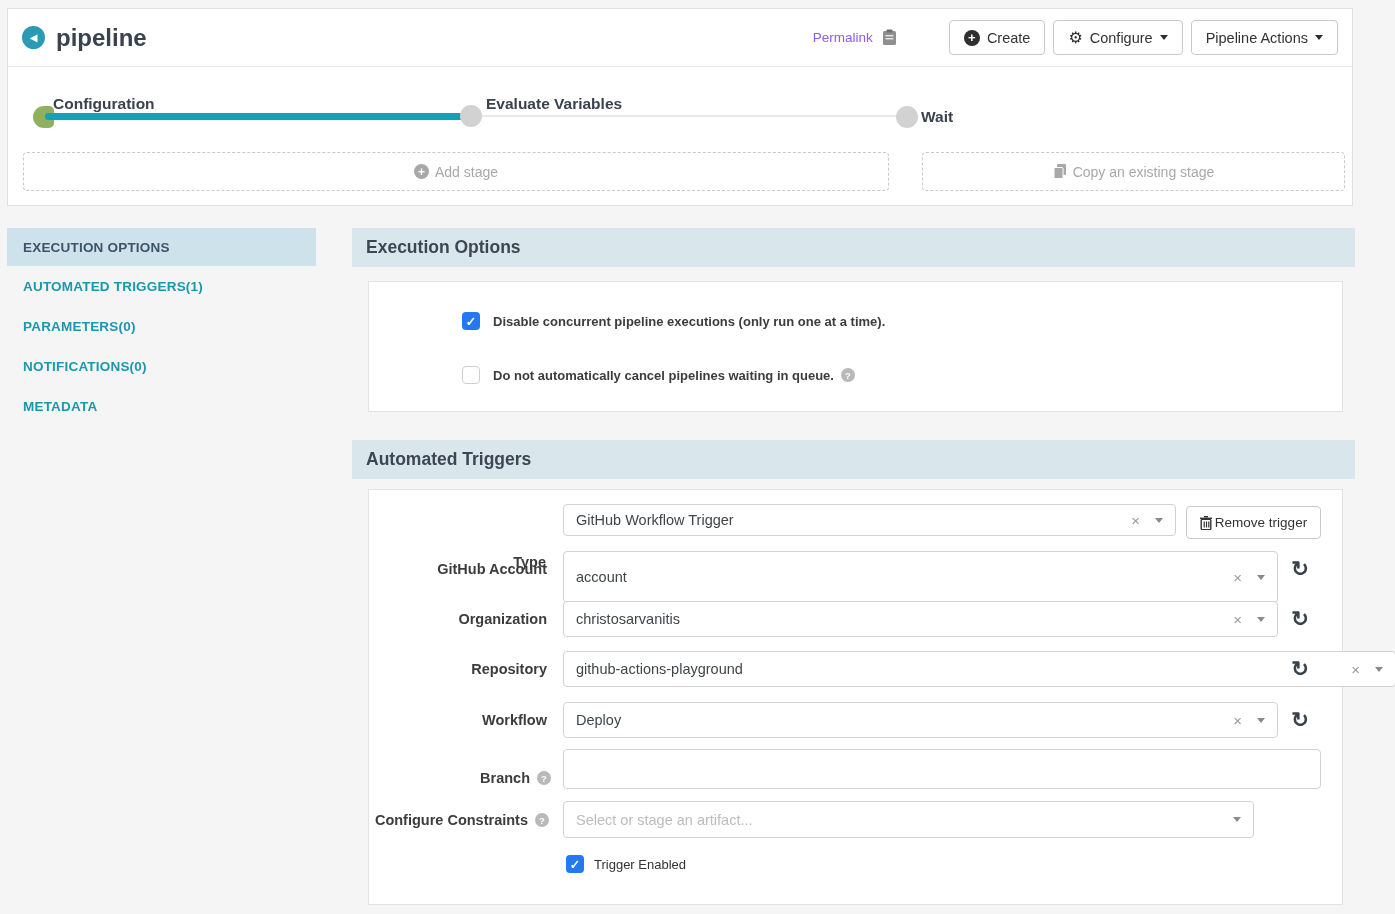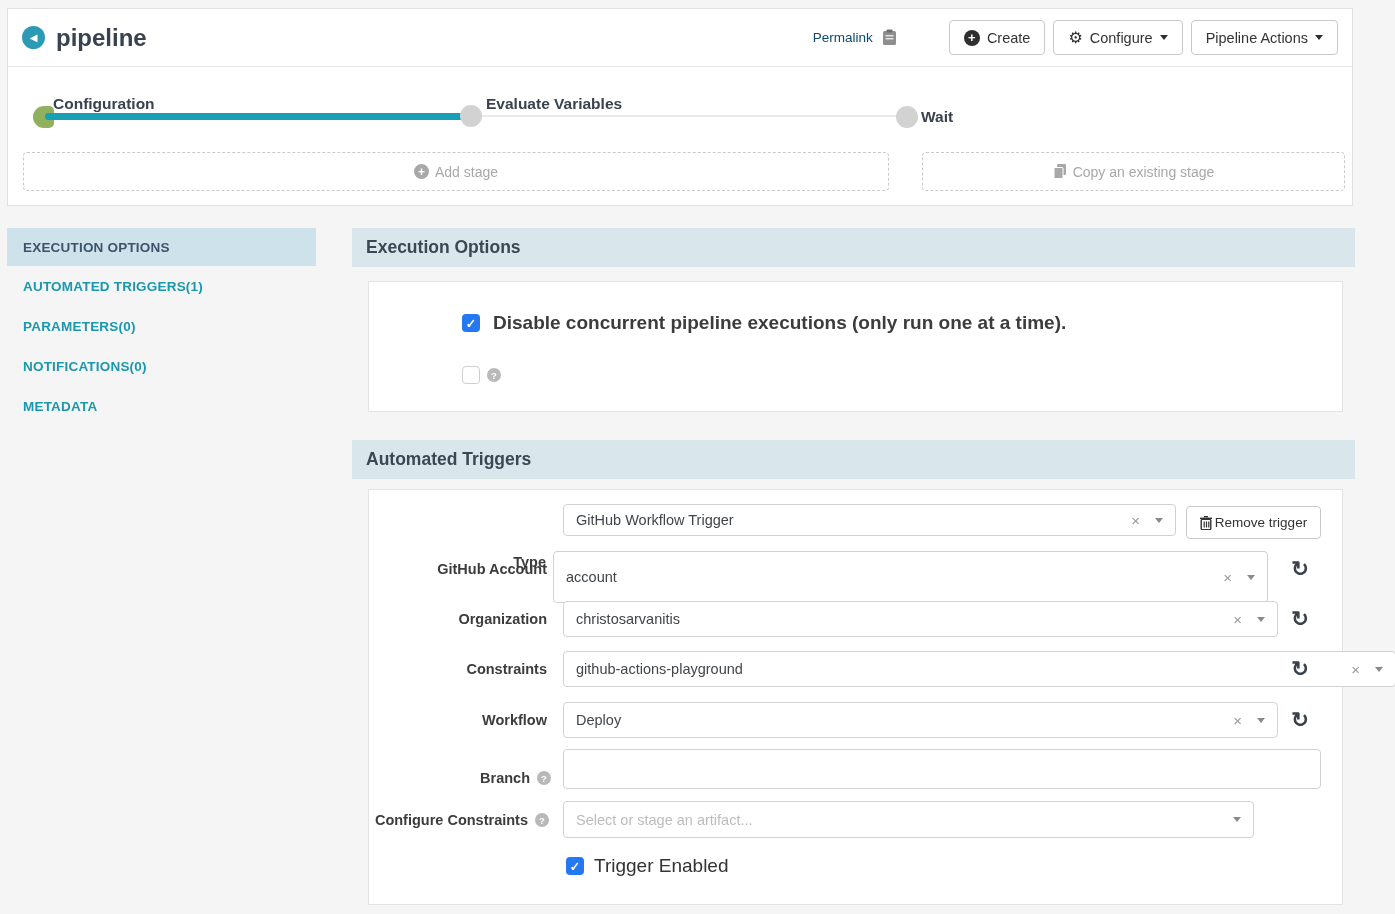--- a/index.html
+++ b/index.html
@@ -22,21 +22,21 @@
     height:58px; border-bottom:1px solid #e8e8e8;
     display:flex; align-items:center; padding:0 14px;
   }
   .back-btn {
     width:23px; height:23px; border-radius:50%; background:#2b9ab5;
     color:#fff; display:flex; align-items:center; justify-content:center;
     font-size:10px; cursor:pointer; flex:0 0 auto;
   }
   .page-title { font-size:24px; font-weight:700; color:#39424e; margin-left:11px; }
   .header-right { margin-left:auto; display:flex; align-items:center; }
-  .permalink { color:#0c4a6e; font-size:13.5px; text-decoration:none; cursor:pointer; }
+  .permalink { color:#8b5cf6; font-size:13.5px; text-decoration:none; cursor:pointer; }
   .clip-icon { margin-left:9px; margin-right:44px; display:flex; }
   .hdr-btn {
     display:flex; align-items:center; gap:7px; background:#fff;
     border:1px solid #c9c9c9; border-radius:4px; padding:0 14px; height:35px;
     font-size:14.5px; color:#333; margin-left:8px; cursor:pointer; white-space:nowrap;
   }
   .plus-circle {
     width:16px; height:16px; border-radius:50%; background:#2f2f2f; color:#fff;
     display:flex; align-items:center; justify-content:center;
     font-size:13px; font-weight:700; line-height:1;
@@ -101,21 +101,21 @@
   .panel-trig { left:368px; top:489px; width:975px; height:416px; }
 
   
   .cb-row { position:absolute; left:93px; display:flex; align-items:center; cursor:pointer; }
   .checkbox {
     width:18px; height:18px; border-radius:4px; flex:0 0 auto;
     display:flex; align-items:center; justify-content:center;
   }
   .checkbox.checked { background:#2478f2; color:#fff; font-size:12.5px; font-weight:700; }
   .checkbox.unchecked { background:#fff; border:1.5px solid #cfcfcf; color:transparent; }
-  .cb-label { font-size:19px; font-weight:700; color:#3c3c3c; margin-left:13px; }
+  .cb-label { font-size:13px; font-weight:700; color:#3c3c3c; margin-left:13px; }
   .cb-label.normal { font-weight:400; margin-left:10px; color:#333; }
   .help-icon {
     width:14px; height:14px; border-radius:50%; background:#b9b9b9; color:#fff;
     display:inline-flex; align-items:center; justify-content:center;
     font-size:9.5px; font-weight:700; margin-left:7px; flex:0 0 auto;
   }
 
   
   .form-label {
     position:absolute; display:flex; align-items:center; justify-content:flex-end;
@@ -229,20 +229,21 @@
 
   <div class="panel panel-exec">
     <div class="cb-row" style="top:30px;">
       <span class="checkbox checked">
         <span>✓</span>
       </span>
       <span class="cb-label">Disable concurrent pipeline executions (only run one at a time).</span>
     </div>
     <div class="cb-row" style="top:84px;">
       <span class="checkbox unchecked"></span>
+      <span class="cb-label">Do not automatically cancel pipelines waiting in queue.</span>
       <span class="help-icon">
         <span>?</span>
       </span>
     </div>
   </div>
 
   <div class="section-bar bar-trig">Automated Triggers</div>
 
   <div class="panel panel-trig">
 
@@ -260,36 +261,36 @@
           <rect x="4" y="0" width="4" height="1.4" fill="#333"></rect>
           <rect x="3.6" y="5.5" width="1.2" height="6" fill="#333"></rect>
           <rect x="5.9" y="5.5" width="1.2" height="6" fill="#333"></rect>
           <rect x="8.2" y="5.5" width="1.2" height="6" fill="#333"></rect>
         </svg>
       </span>
       <span>Remove trigger</span>
     </button>
 
     <div class="form-label" style="left:0; width:178px; top:71px;">GitHub Account</div>
-    <div class="sel" style="left:184px; top:61px; width:715px; height:52px;">
+    <div class="sel" style="left:194px; top:61px; width:715px; height:52px;">
       <span>account</span>
       <span class="clear-x">×</span>
       <span class="tri sel-caret"></span>
     </div>
     <div class="refresh-btn" style="left:920px; top:68px;">↻</div>
 
     <div class="form-label" style="left:0; width:178px; top:121px;">Organization</div>
     <div class="sel" style="left:194px; top:111px; width:715px; height:36px;">
       <span>christosarvanitis</span>
       <span class="clear-x">×</span>
       <span class="tri sel-caret"></span>
     </div>
     <div class="refresh-btn" style="left:920px; top:118px;">↻</div>
 
-    <div class="form-label" style="left:0; width:178px; top:171px;">Constraints</div>
+    <div class="form-label" style="left:0; width:178px; top:171px;">Repository</div>
     <div class="sel" style="left:194px; top:161px; width:833px; height:36px;">
       <span>github-actions-playground</span>
       <span class="clear-x">×</span>
       <span class="tri sel-caret"></span>
     </div>
     <div class="refresh-btn" style="left:920px; top:168px;">↻</div>
 
     <div class="form-label" style="left:0; width:178px; top:222px;">Workflow</div>
     <div class="sel" style="left:194px; top:212px; width:715px; height:36px;">
       <span>Deploy</span>

